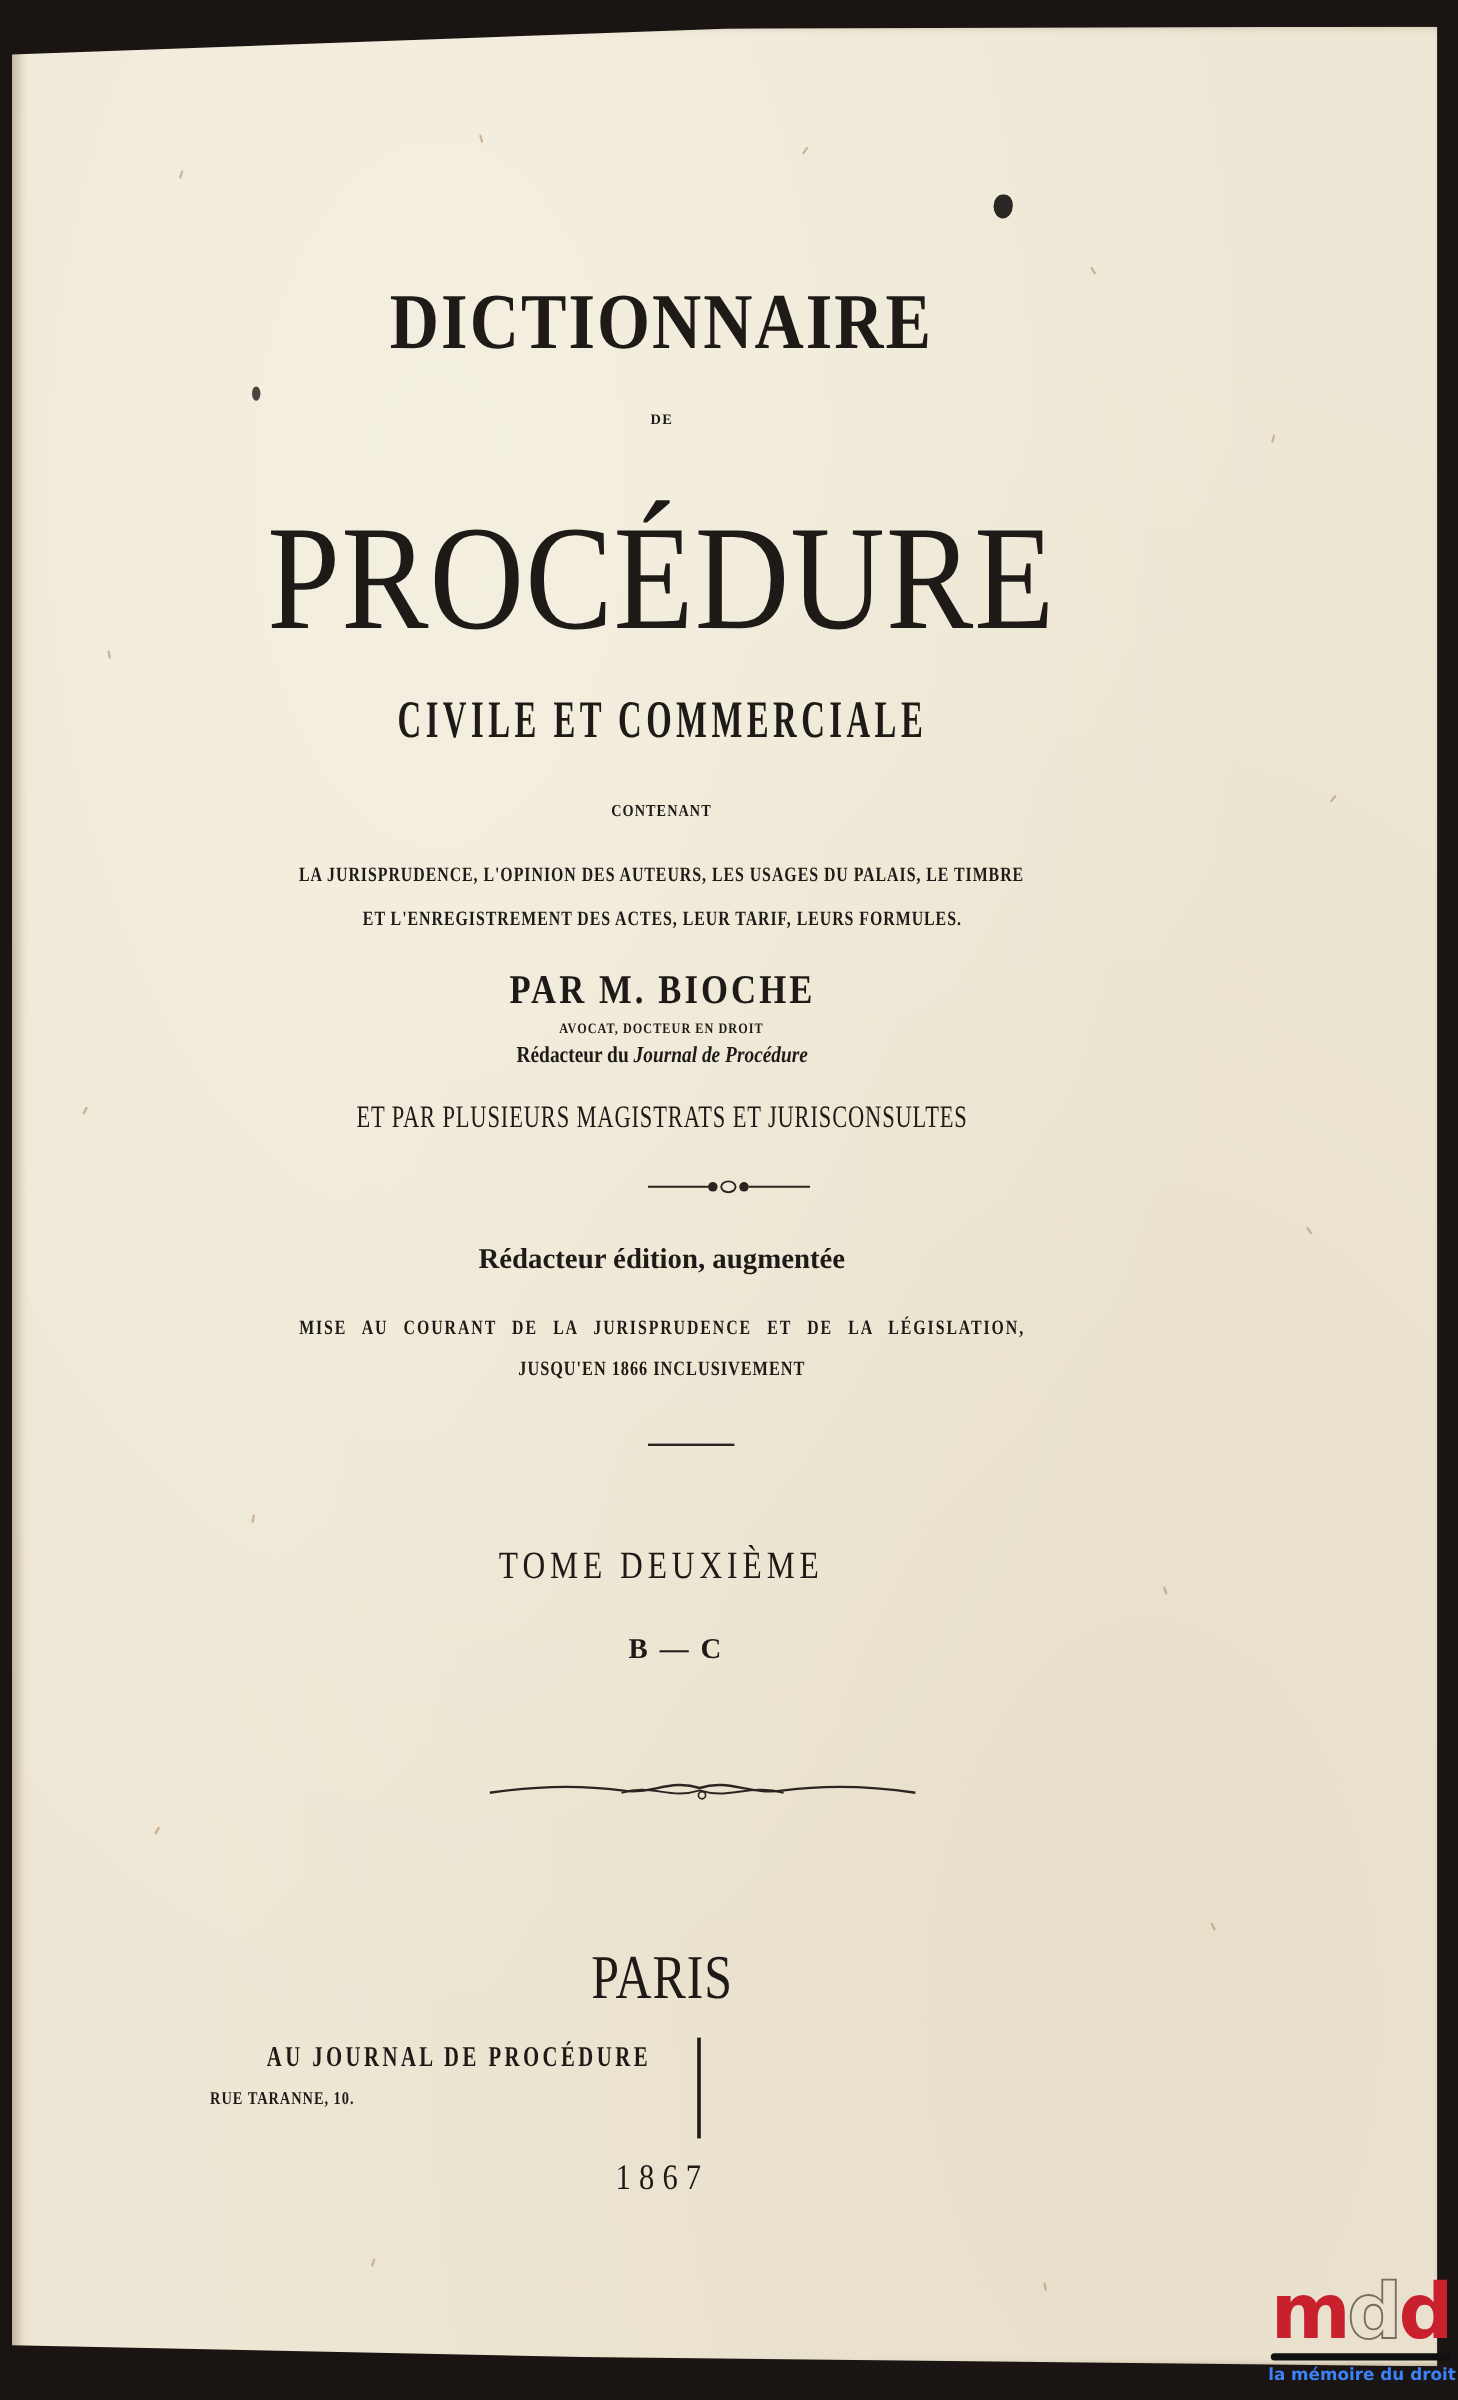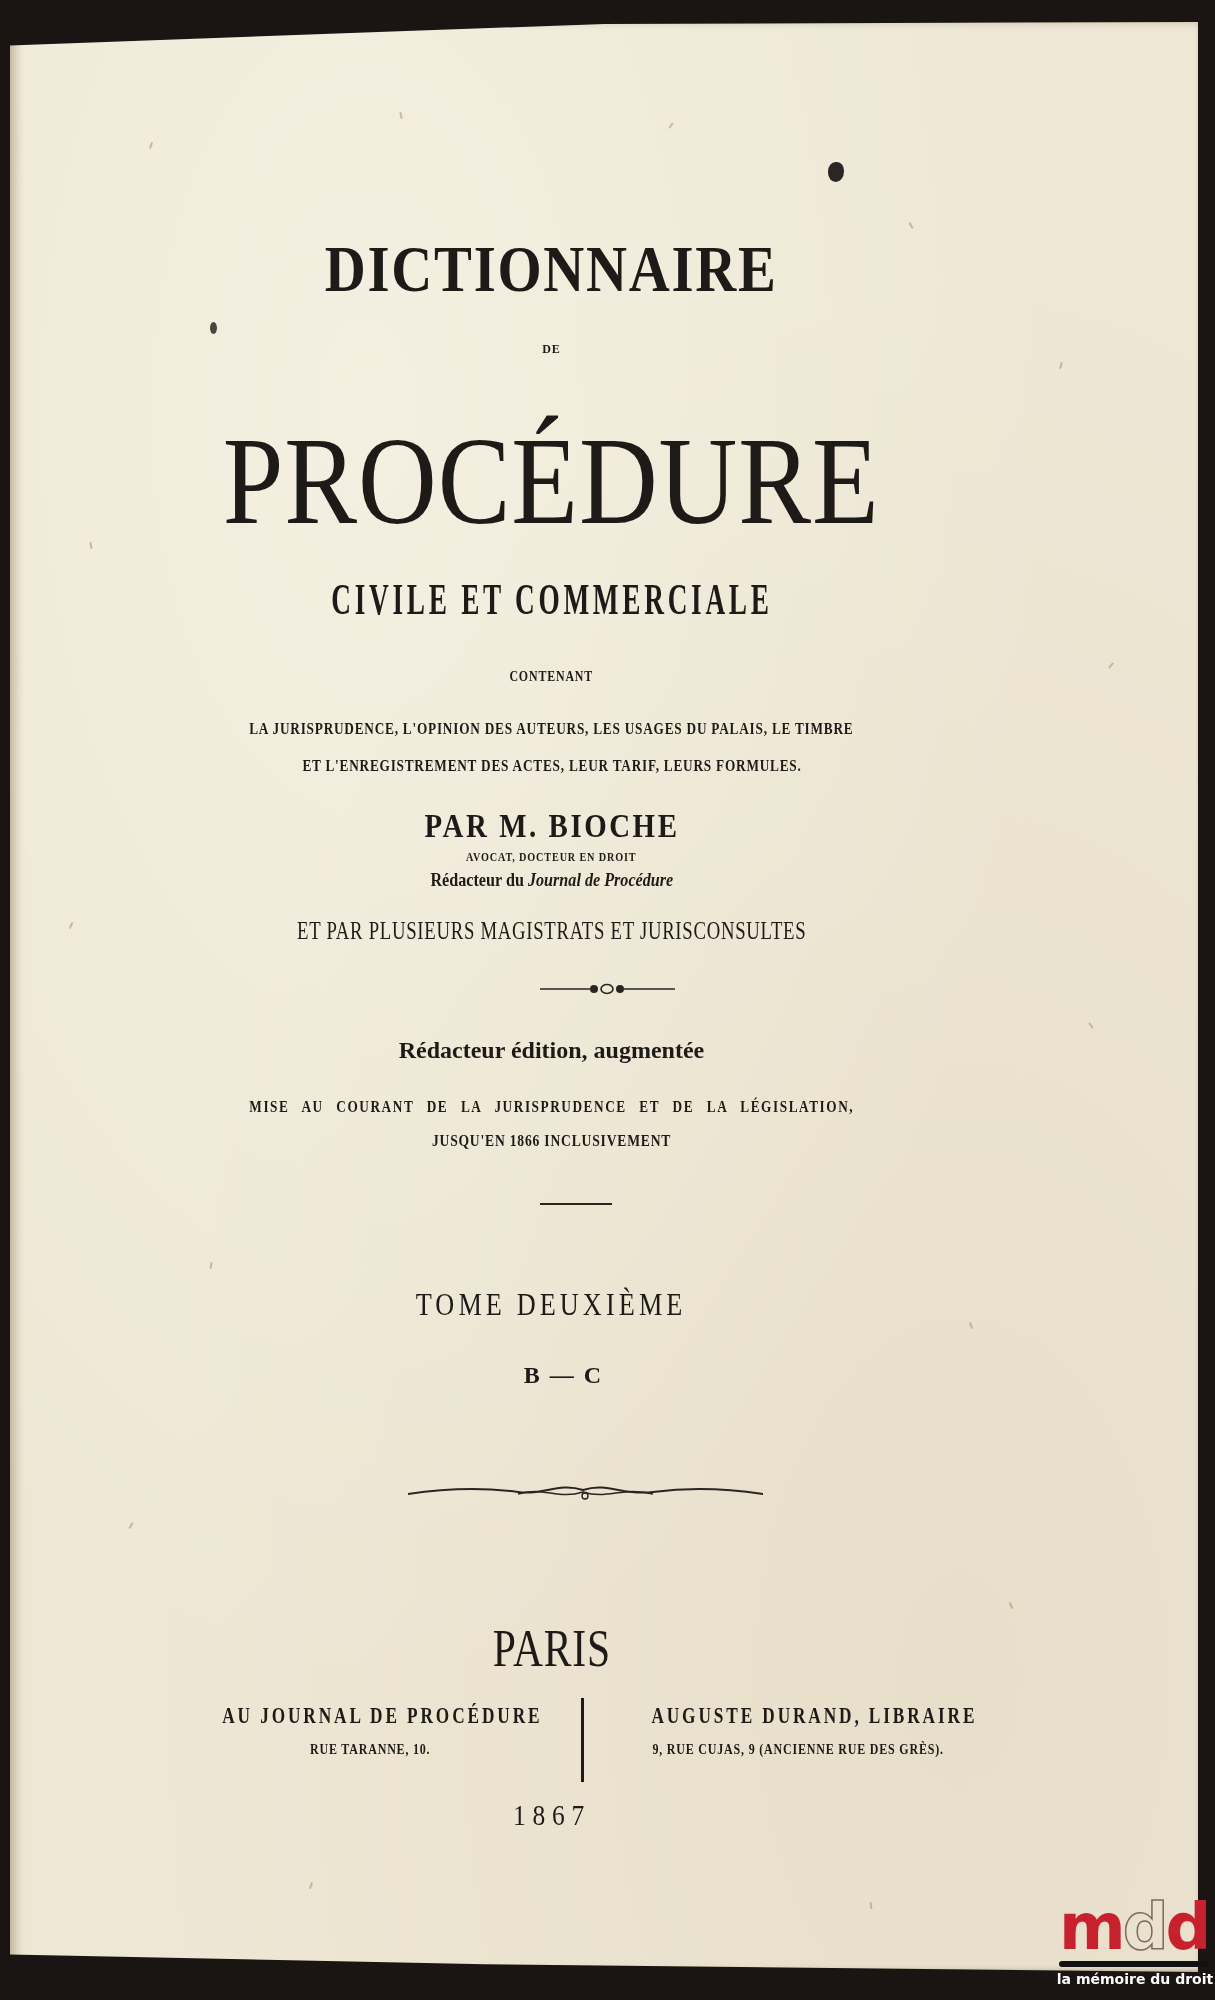--- a/index.html
+++ b/index.html
@@ -56,39 +56,39 @@
   .t-tome .condensed { transform:scaleX(0.82); }
   .t-bc { top:1363px; font-size:24px; font-weight:700; letter-spacing:2px;padding-left:12px; }
   .t-paris { top:1623px; font-size:52px; letter-spacing:1px; }
   .t-paris .condensed { transform:scaleX(0.8); }
   .t-year { top:1800px; font-size:30px; letter-spacing:8px; }
   .t-year .condensed { transform:scaleX(0.85); }
 
   .imprint {
     position:absolute; top:1702px; left:160px; width:840px; height:80px;
   }
-  .imp-col { position:absolute; top:0; text-align:center; white-space:nowrap; }
+  .imp-col { position:absolute; top:0; white-space:nowrap; }
   .imp-left { left:0; width:420px; }
   .imp-right { left:428px; width:420px; }
   .imp-name { font-size:24px; font-weight:700; letter-spacing:4px; display:inline-block; transform:scaleX(0.72); transform-origin:center; }
   .imp-addr { margin-top:12px; font-size:15px; font-weight:700; letter-spacing:1px; display:inline-block; transform:scaleX(0.8); transform-origin:center; }
   .imp-divider { position:absolute; left:421px; top:-4px; width:3px; height:84px; background:#1e1a17; }
 
   .orn-small { position:absolute; left:540px; top:982px; width:135px; height:14px; }
   .rule-short { position:absolute; left:540px; top:1203px; width:72px; height:2px; background:#2a2522; }
   .orn-wavy { position:absolute; left:408px; top:1478px; width:355px; height:26px; }
 
   .ink-spot { position:absolute; left:828px; top:162px; width:16px; height:20px; background:#2a2624; border-radius:50% 45% 55% 50%; }
   .dot-left { position:absolute; left:210px; top:322px; width:7px; height:12px; background:#4a4440; border-radius:50%; }
 
   .logo { position:absolute; left:1055px; top:1895px; width:158px; height:100px; }
   .logo-mark { position:absolute; left:4px; top:0; font-family:"DejaVu Sans", sans-serif; font-size:64px; font-weight:700; letter-spacing:-3px; line-height:64px; color:#c8202c; }
   .logo-mark .hollow { color:transparent; -webkit-text-stroke:1.5px #7a6a60; }
   .logo-bar { position:absolute; left:4px; top:66px; width:150px; height:6px; background:#111; border-radius:3px; }
-  .logo-tag { position:absolute; left:0; top:76px; width:160px; text-align:center; font-family:"DejaVu Sans", sans-serif; font-size:14px; color:#ffffff; font-weight:700; white-space:nowrap; }
+  .logo-tag { position:absolute; left:0; top:76px; width:160px; text-align:center; font-family:"DejaVu Sans", sans-serif; font-size:14px; color:#3b82f6; font-weight:700; white-space:nowrap; }
 </style>
 </head>
 <body>
 
 <div class="page">
   <span class="fleck" style="left:140px;top:120px;transform:rotate(20deg)"></span>
   <span class="fleck" style="left:390px;top:90px;transform:rotate(-15deg)"></span>
   <span class="fleck" style="left:660px;top:100px;transform:rotate(35deg)"></span>
   <span class="fleck" style="left:900px;top:200px;transform:rotate(-30deg)"></span>
   <span class="fleck" style="left:1050px;top:340px;transform:rotate(15deg)"></span>
@@ -143,24 +143,20 @@
 </svg>
 
 <div class="line t-paris"><span class="condensed">PARIS</span></div>
 
 <div class="imprint">
   <div class="imp-col imp-left">
     <div><span class="imp-name">AU JOURNAL DE PROCÉDURE</span></div>
     <div><span class="imp-addr">RUE TARANNE, 10.</span></div>
   </div>
   <div class="imp-divider"></div>
-  <div class="imp-col imp-right">
-    <div><span class="imp-name">AUGUSTE DURAND, LIBRAIRE</span></div>
-    <div><span class="imp-addr">9, RUE CUJAS, 9 (ANCIENNE RUE DES GRÈS).</span></div>
-  </div>
 </div>
 
 <div class="line t-year"><span class="condensed">1867</span></div>
 
 <div class="logo">
   <div class="logo-mark"><span>m</span><span class="hollow">d</span><span>d</span></div>
   <div class="logo-bar"></div>
   <div class="logo-tag">la mémoire du droit</div>
 </div>
 

